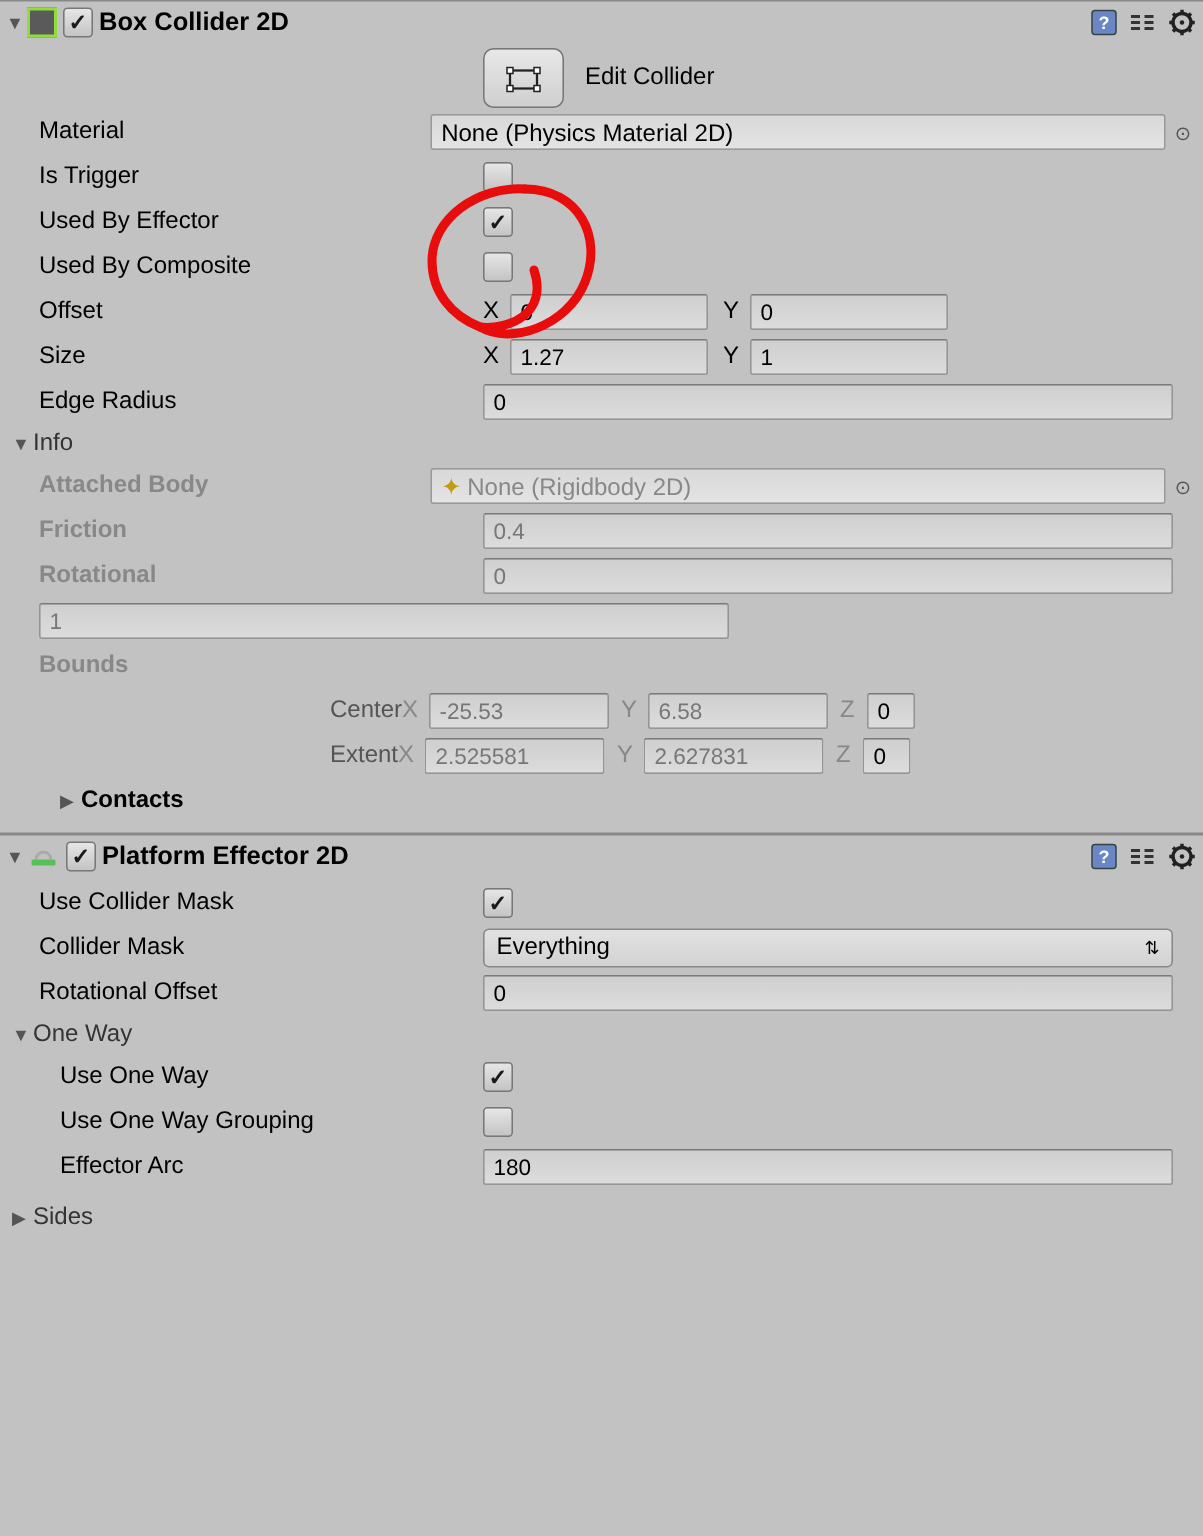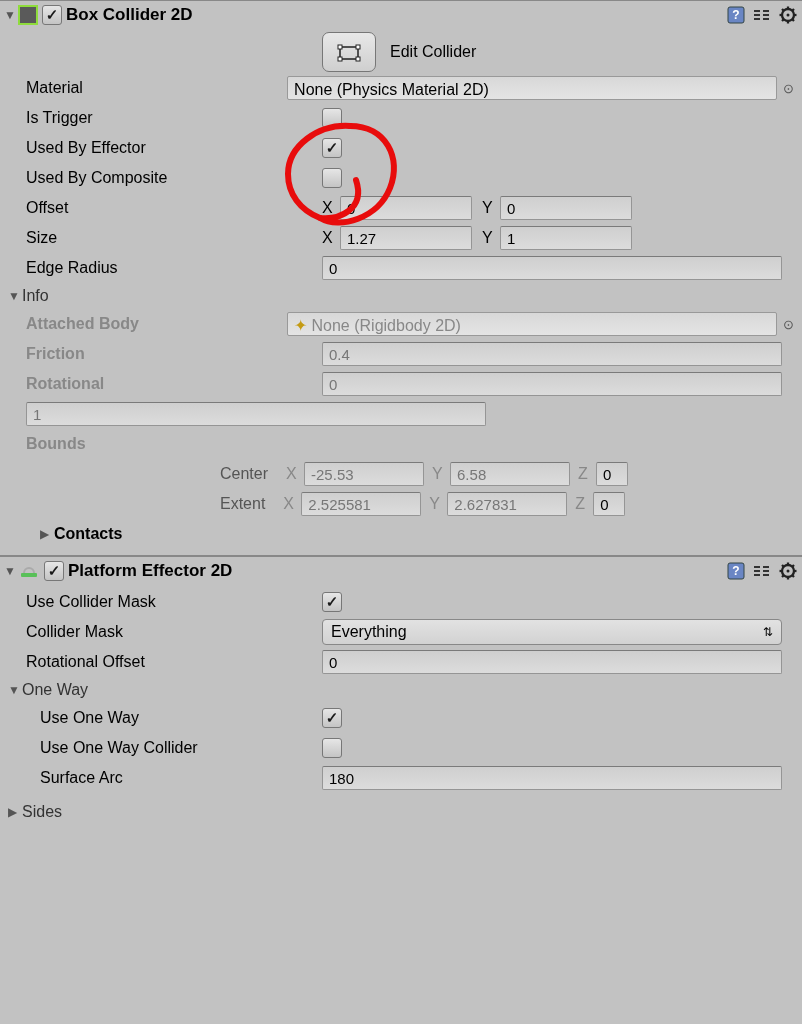--- a/index.html
+++ b/index.html
@@ -74,21 +74,21 @@
   min-height: 30px;
   padding: 1px 8px 1px 26px;
 }
 .row.indent2 { padding-left: 40px; }
 .label {
   width: 296px;
   text-align: left;
   color: #000;
 }
 .label.disabled { color: #888; font-weight: bold; }
-.label.sub { color: #555; width: auto; margin-right: 18px; }
+.label.sub { color: #555; width: auto; }
 .content { flex: 1; display: flex; align-items: center; }
 .btn-edit {
   width: 54px; height: 40px;
   background: linear-gradient(#e8e8e8, #cfcfcf);
   border: 1px solid #777;
   border-radius: 7px;
   display: inline-flex;
   align-items: center;
   justify-content: center;
   cursor: pointer;
@@ -402,27 +402,27 @@
       <span class="foldout">▼</span>
       <span>One Way</span>
     </div>
     <div class="row indent2">
       <span class="label" style="width:282px">Use One Way</span>
       <div class="content">
             <span class="checkbox checked"></span>
           </div>
     </div>
     <div class="row indent2">
-      <span class="label" style="width:282px">Use One Way Collider</span>
+      <span class="label" style="width:282px">Use One Way Grouping</span>
       <div class="content">
             <span class="checkbox"></span>
           </div>
     </div>
     <div class="row indent2">
-      <span class="label" style="width:282px">Surface Arc</span>
+      <span class="label" style="width:282px">Effector Arc</span>
       <div class="content">
         <input class="input-field input-full" value="180" style="">
       </div>
     </div>
 
     <div class="section-header" style="margin-top:6px">
       <span class="foldout">▶</span>
       <span>Sides</span>
     </div>
   </div>

